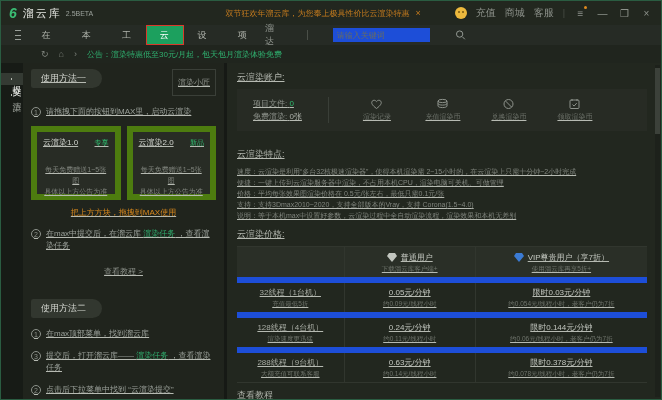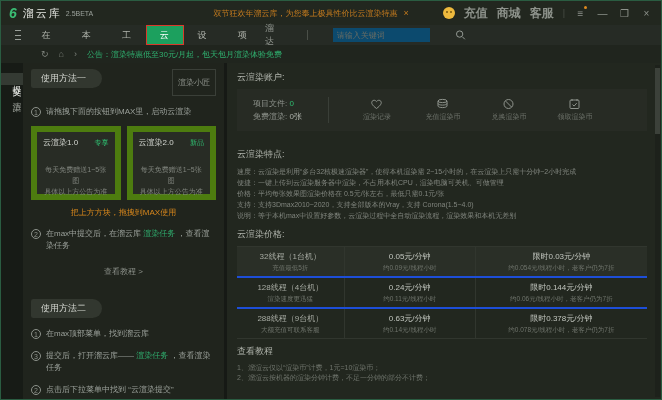--- a/index.html
+++ b/index.html
@@ -10,46 +10,46 @@
   
   .titlebar { height:24px; background:#22271f; display:flex; align-items:center; padding:0 8px; flex:0 0 auto; }
   .logo { color:#3bbd74; font-size:14px; font-weight:bold; font-style:italic; margin-right:6px; line-height:24px; }
   .app-name { color:#e4e6e1; font-size:11px; letter-spacing:2px; }
   .app-ver { color:#9aa09a; font-size:7px; margin-left:4px; }
   .announce { margin-left:auto; color:#c27a1e; font-size:8px; display:flex; align-items:center; gap:6px; }
   .announce-close { color:#c27a1e; font-size:9px; cursor:pointer; }
   .tb-right { display:flex; align-items:center; gap:9px; margin-left:34px; }
   .avatar { width:12px; height:12px; border-radius:50%; background:#edb93d; position:relative; }
   .avatar:after { content:""; position:absolute; left:3px; top:4px; width:2px; height:2px; background:#7a5a10; border-radius:50%; box-shadow:4px 0 0 #7a5a10; }
-  .tb-link { color:#8d928b; font-size:12px; cursor:pointer;font-weight:bold; }
+  .tb-link { color:#8d928b; font-size:10px; cursor:pointer; }
   .tb-sep { color:#4a4f48; font-size:9px; }
   .winctl { color:#8d928b; font-size:10px; width:13px; text-align:center; cursor:pointer; position:relative; }
   .winctl .dot { position:absolute; top:-2px; right:0; width:3px; height:3px; border-radius:50%; background:#e08a1e; }
 
   
   .tabbar { height:20px; background:#262b25; display:flex; align-items:center; padding-left:6px; flex:0 0 auto; }
   .burger { width:14px; height:10px; margin:0 8px; display:flex; flex-direction:column; justify-content:space-between; cursor:pointer; }
   .burger i { display:block; height:1px; background:#9aa09a; }
   .tab { padding:0 13px; height:20px; line-height:20px; font-size:9px; color:#b2b6ae; cursor:pointer; }
   .tab.active { background:#1ca05e; color:#ffffff; border:1px solid #d93a2b; line-height:18px; }
   .tab-right { margin-left:auto; display:flex; align-items:center; gap:25px; margin-right:195px; }
   .browse-link { color:#8d928b; font-size:9px; cursor:pointer; }
   .vdiv { width:1px; height:10px; background:#4a4f48; }
-  .search-box { display:flex; align-items:center; background:#0c4a6e; height:14px; width:104px; padding:0 4px; }
+  .search-box { display:flex; align-items:center; background:#1d4ed8; height:14px; width:104px; padding:0 4px; }
   .search-box input { background:transparent; border:0; outline:0; color:#b2b6ae; font-size:8px; width:100%; font-family:inherit; }
   .search-box input::placeholder { color:#666b64; }
   .mag { width:12px; height:12px; }
 
   
   .crumbbar { height:18px; background:#20251e; display:flex; align-items:center; padding-left:40px; gap:10px; flex:0 0 auto; font-size:8px; }
   .icon-refresh, .icon-home, .crumb-gt { color:#7e837c; font-size:9px; cursor:pointer; }
   .crumb-notice { color:#2fae6e; font-size:8px; cursor:pointer; }
 
   
-  .content { flex:1; display:flex; background:#161915; overflow:hidden; }
+  .content { flex:1; display:flex; background:#161915; overflow:hidden;text-decoration:underline; }
   .rail { width:22px; background:#171b16; padding-top:10px; display:flex; flex-direction:column; align-items:center; gap:4px; flex:0 0 auto; }
   .rail-item { writing-mode:vertical-rl; text-orientation:upright; font-size:9px; color:#8d928b; padding:5px 0; width:22px; text-align:center; cursor:pointer; letter-spacing:1px; }
   .rail-item.active { background:#343a33; color:#f0f2ee; }
 
   .left-panel { width:201px; background:#20241d; margin-right:3px; padding:6px 8px; flex:0 0 auto; display:flex; flex-direction:column; }
   .chip { display:inline-block; background:#32372f; color:#d3d6d0; font-size:9px; padding:3px 16px 3px 10px; border-radius:3px 12px 12px 3px; }
   .lp-head { display:flex; align-items:flex-start; }
   .helper-link { margin-left:auto; color:#8d928b; font-size:8px; border:1px solid #3a3f38; padding:7px 5px; cursor:pointer; }
   .step { display:flex; gap:5px; font-size:8px; color:#9aa09a; line-height:12px; margin-top:10px; }
   .stepnum { flex:0 0 auto; width:10px; height:10px; border:1px solid #8d928b; border-radius:50%; text-align:center; line-height:9px; font-size:7px; color:#8d928b; margin-top:1px; }
@@ -76,21 +76,21 @@
   .acct-actions { display:flex; gap:14px; }
   .acct-act { width:52px; text-align:center; cursor:pointer; }
   .acct-act svg { display:block; margin:0 auto 2px; }
   .acct-act-label { font-size:7px; color:#6f746c; white-space:nowrap; }
 
   .features { margin-top:17px; }
   .feat-line { font-size:7px; color:#80857e; line-height:11px; white-space:nowrap; overflow:hidden; }
 
   .pricing { margin-top:7px; }
   .ptable { width:100%; border:1px solid #31362e; border-left:0; border-right:0; }
-  .prow { display:grid; grid-template-columns:26% 32% 42%; border-top:2px solid #1d4ed8; }
+  .prow { display:grid; grid-template-columns:26% 32% 42%; border-top:6px solid #1d4ed8; }
   .prow:first-child { border-top:0; background:#2a2f27; }
   .pcell { padding:4px 2px; text-align:center; }
   .pcell .main { font-size:8px; color:#c2c6bf; line-height:12px; white-space:nowrap; }
   .pcell .sub { font-size:6.5px; color:#6f746c; line-height:9px; white-space:nowrap; }
   .pcell .name { font-size:8px; color:#a7aba3; line-height:12px; }
   .hdr-title { font-size:8px; color:#c2c6bf; display:flex; align-items:center; justify-content:center; gap:4px; line-height:13px; }
   .gem { width:10px; height:9px; }
   .col-sep { border-left:1px solid #31362e; }
 
   .notes { margin-top:6px; }
@@ -272,20 +272,41 @@
         <div class="feat-line">便捷：一键上传到云渲染服务器中渲染，不占用本机CPU，渲染电脑可关机、可做管理</div>
         <div class="feat-line">价格：平均每张效果图渲染价格在 0.5元/张左右，最低只需0.1元/张</div>
         <div class="feat-line">支持：支持3Dmax2010~2020，支持全部版本的Vray，支持 Corona(1.5~4.0)</div>
         <div class="feat-line">说明：等于本机max中设置好参数，云渲染过程中全自动渲染流程，渲染效果和本机无差别</div>
       </div>
 
       <div class="pricing">
         <div class="sec-head">云渲染价格:</div>
         <div class="ptable">
           <div class="prow">
+            <div class="pcell"></div>
+            <div class="pcell col-sep">
+              <div class="hdr-title">
+                  <svg class="gem" viewBox="0 0 10 9">
+                    <path d="M2 0 h6 l2 3 l-5 6 l-5 -6 Z" fill="#c2c6bf"></path>
+                  </svg>
+                  <span>普通用户</span>
+                </div>
+              <div class="sub">下载溜云库客户端+</div>
+            </div>
+            <div class="pcell col-sep">
+              <div class="hdr-title">
+                  <svg class="gem" viewBox="0 0 10 9">
+                    <path d="M2 0 h6 l2 3 l-5 6 l-5 -6 Z" fill="#3b7bd4"></path>
+                  </svg>
+                  <span>VIP尊贵用户（享7折）</span>
+                </div>
+              <div class="sub">使用溜云库再享5折+</div>
+            </div>
+          </div>
+          <div class="prow">
             <div class="pcell">
                 <div class="name">32线程（1台机）</div>
                 <div class="sub">充值最低5折</div>
               </div>
             <div class="pcell col-sep">
                 <div class="main">0.05元/分钟</div>
                 <div class="sub">约0.09元/线程小时</div>
               </div>
             <div class="pcell col-sep">
                 <div class="main">限时0.03元/分钟</div>

